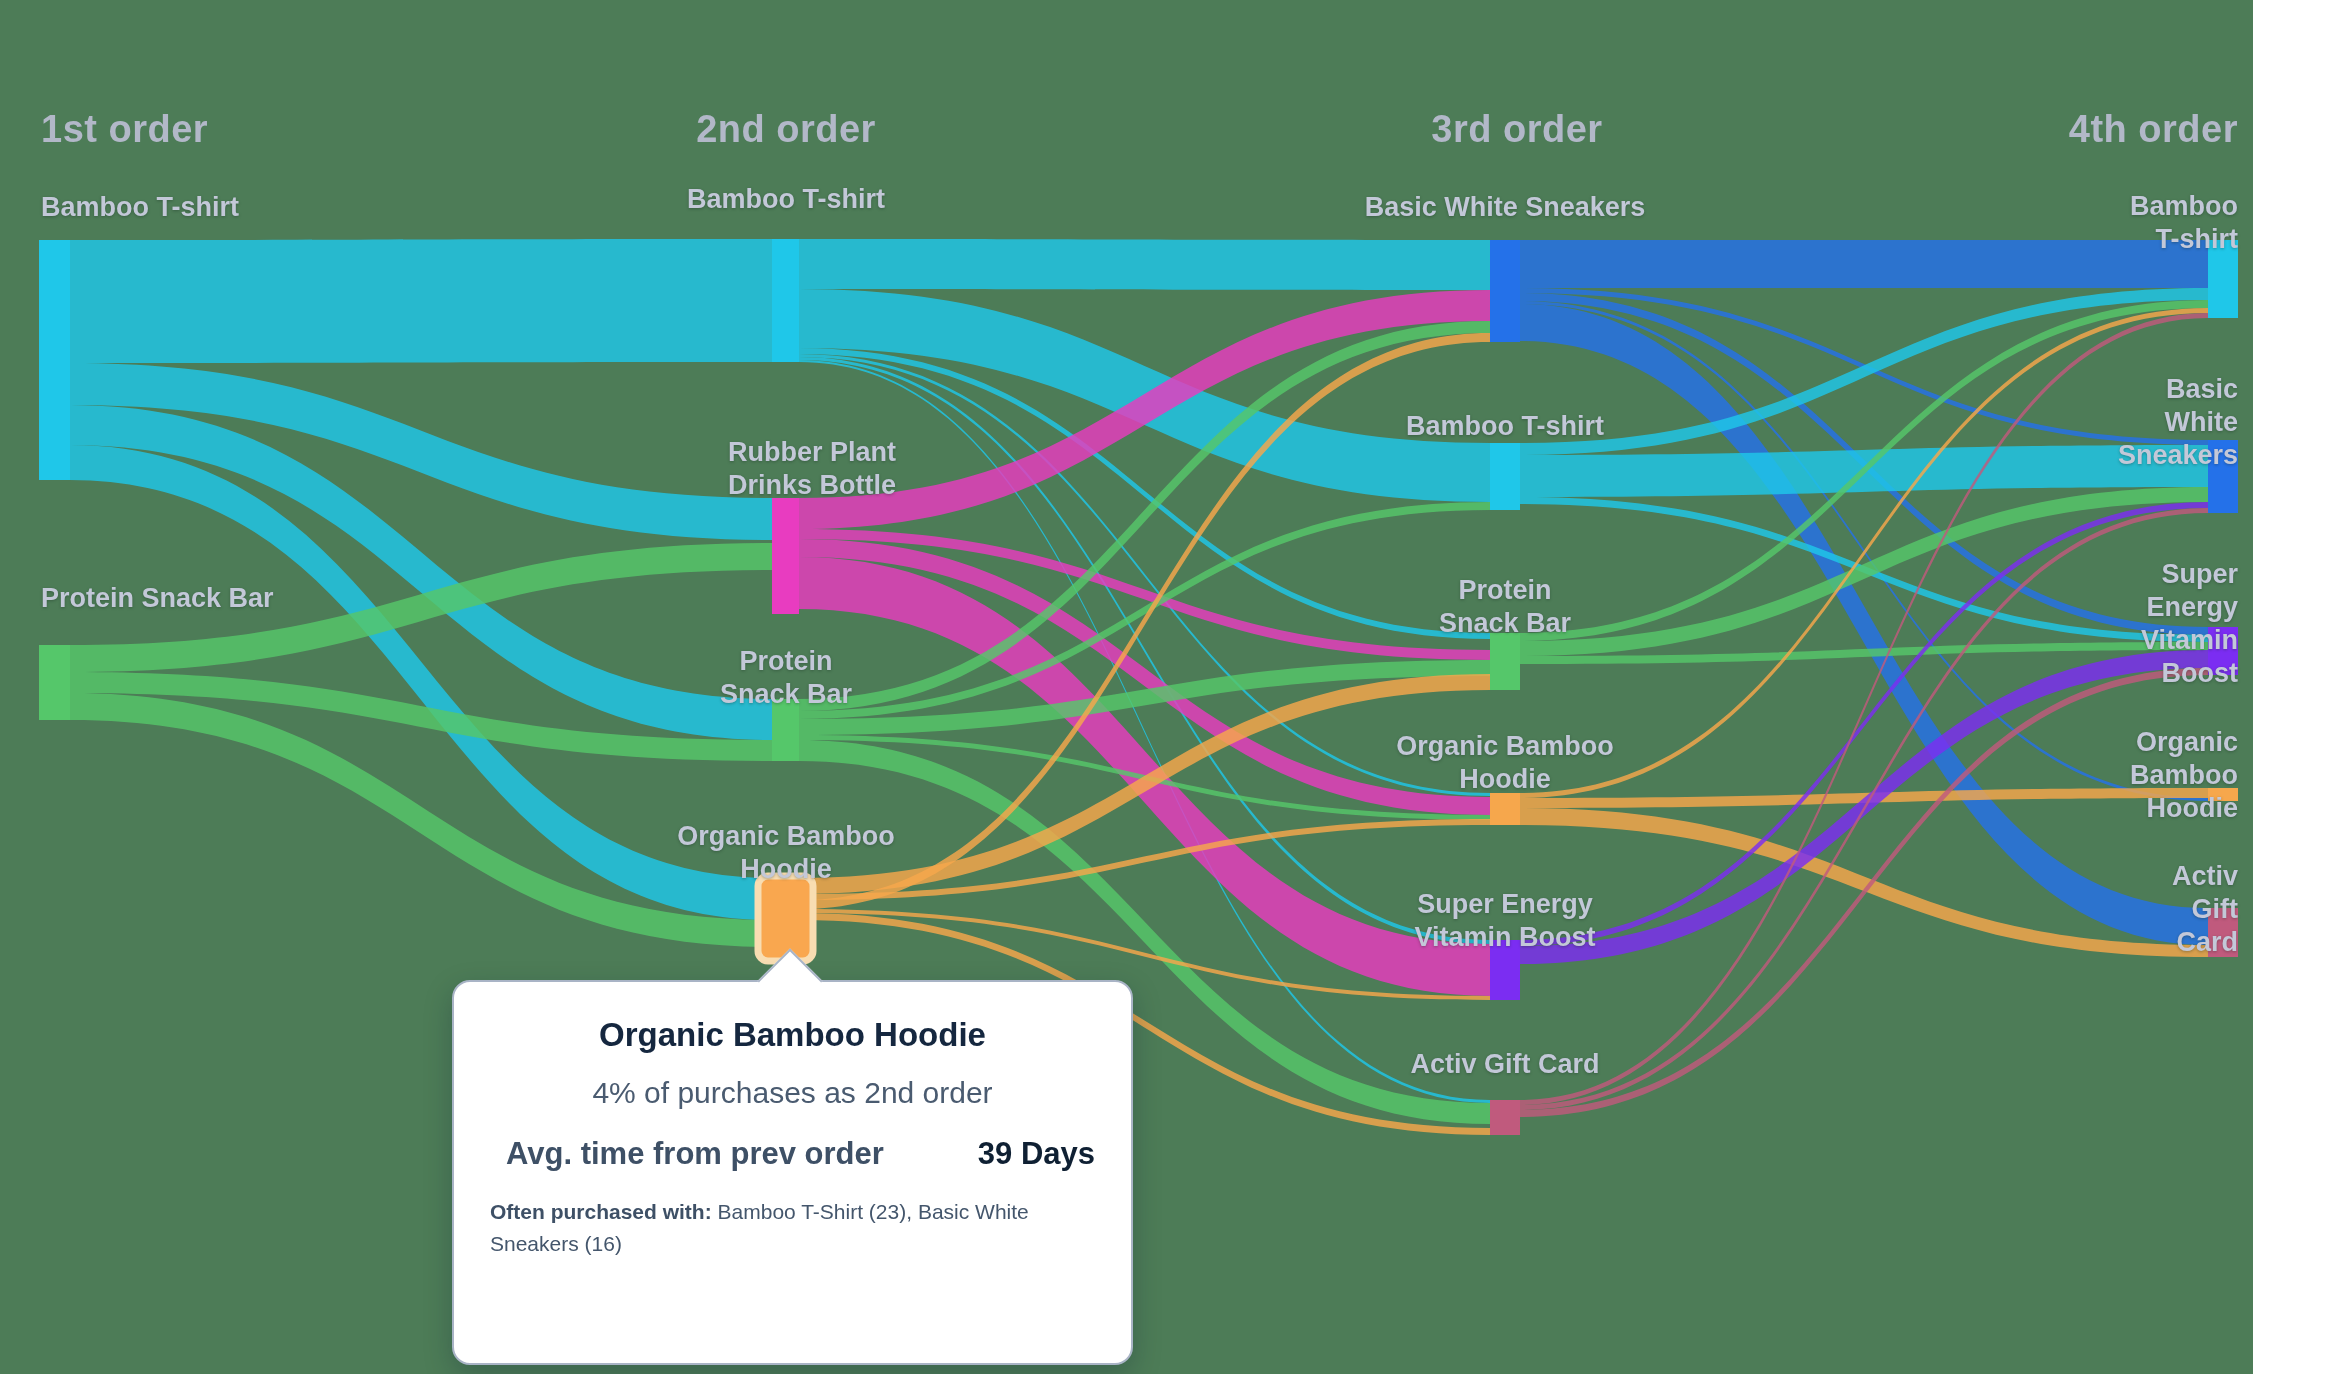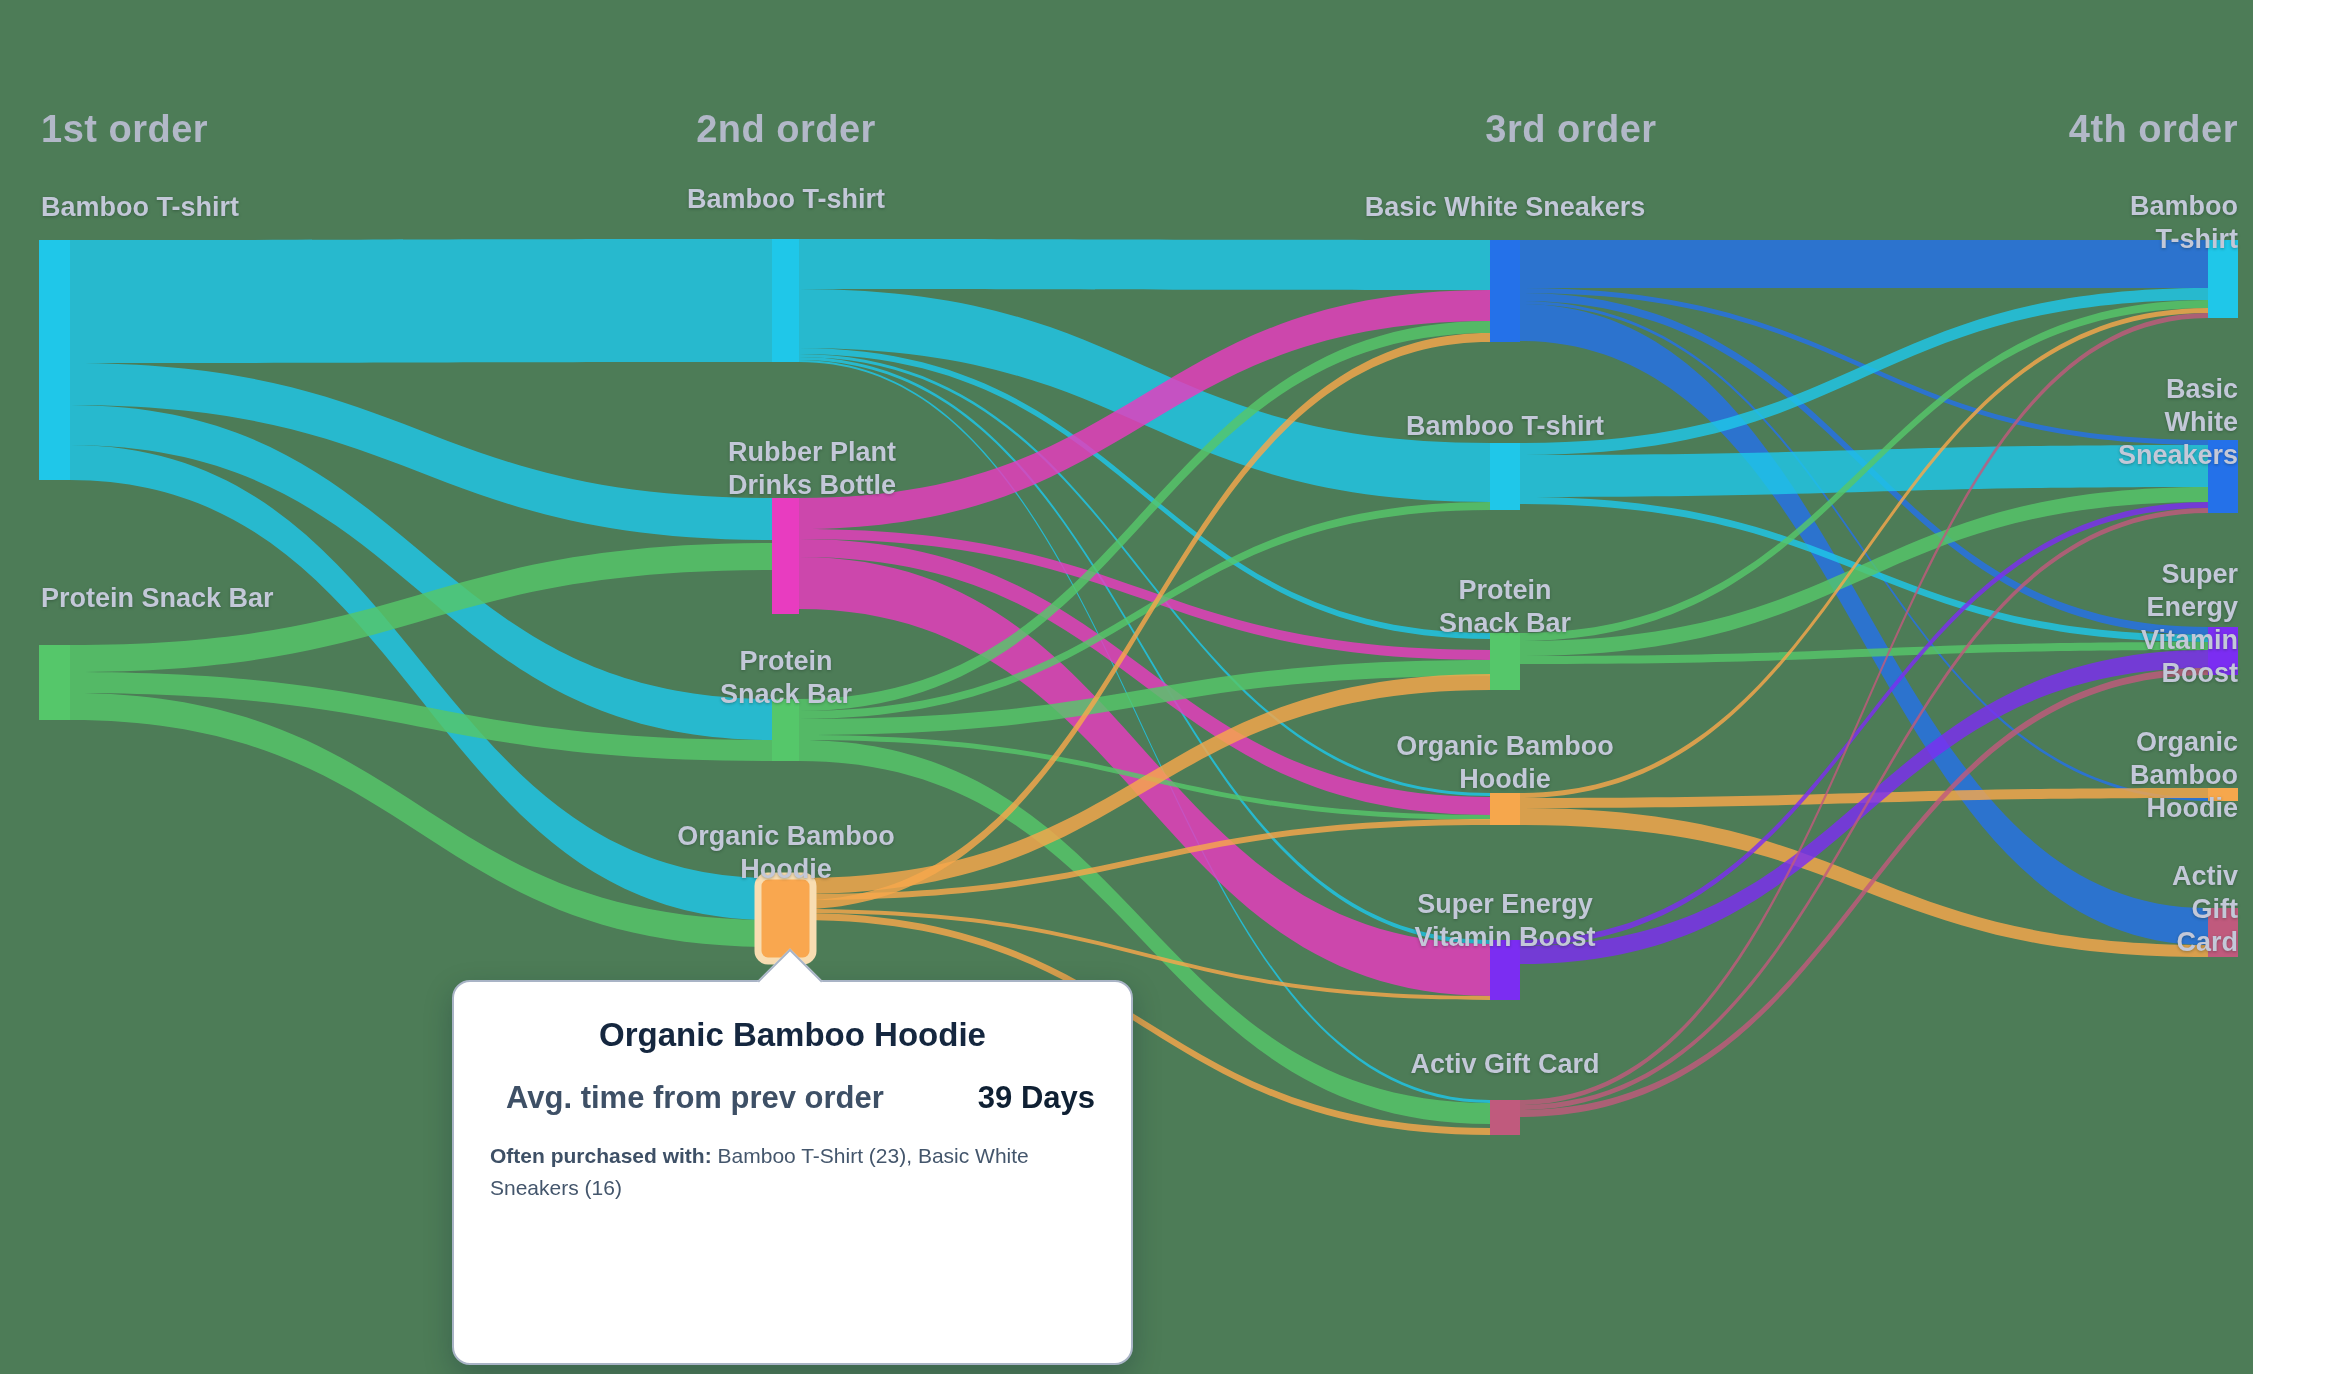--- a/index.html
+++ b/index.html
@@ -84,27 +84,28 @@
       <rect x="1490" y="1100" width="30" height="35" fill="#c05a7d"></rect>
       <rect x="2208" y="240" width="30" height="78" fill="#1fc7e9"></rect>
       <rect x="2208" y="440" width="30" height="73" fill="#2471e9"></rect>
       <rect x="2208" y="627" width="30" height="48" fill="#7b2df2"></rect>
       <rect x="2208" y="788" width="30" height="13" fill="#f6a74c"></rect>
       <rect x="2208" y="908" width="30" height="49" fill="#c05a7d"></rect>
     </svg>
 
   <div class="col-header" style="color: rgb(178, 184, 200); top: 108px; left: 41px;">1st order</div>
   <div class="col-header" style="color: rgb(178, 184, 200); top: 108px; left: 786px; transform: translateX(-50%);">2nd order</div>
-  <div class="col-header" style="color: rgb(178, 184, 200); top: 108px; left: 1571px; transform: translateX(-50%);">3rd order</div>
+  <div class="col-header" style="color: rgb(178, 184, 200); top: 108px; left: 1517px; transform: translateX(-50%);">3rd order</div>
   <div class="col-header" style="color: rgb(178, 184, 200); top: 108px; left: 2238px; transform: translateX(-100%);">4th order</div>
 
   <div class="caret" id="tooltip-caret" style="left: 767px; top: 958px; z-index: 3;"></div>
 
   <div class="tooltip" id="tooltip-box" style="left: 452px; top: 980px; width: 681px; height: 385px; z-index: 2;">
     <div class="tooltip-title">Organic Bamboo Hoodie</div>
+    <div class="tooltip-sub">4% of purchases as 2nd order</div>
     <div class="tooltip-row">
       <span class="lab">Avg. time from prev order</span>
       <span class="val">39 Days</span>
     </div>
     <div class="tooltip-often">
       <span class="often-lab">Often purchased with:</span><span> Bamboo T-Shirt (23), Basic White Sneakers (16)</span>
     </div>
   </div>
 <div class="node-label" style="color: rgb(195, 200, 216); left: 41px; top: 191px; text-align: left;">Bamboo T-shirt</div>
     <div class="node-label" style="color: rgb(195, 200, 216); left: 41px; top: 582px; text-align: left;">Protein Snack Bar</div>

